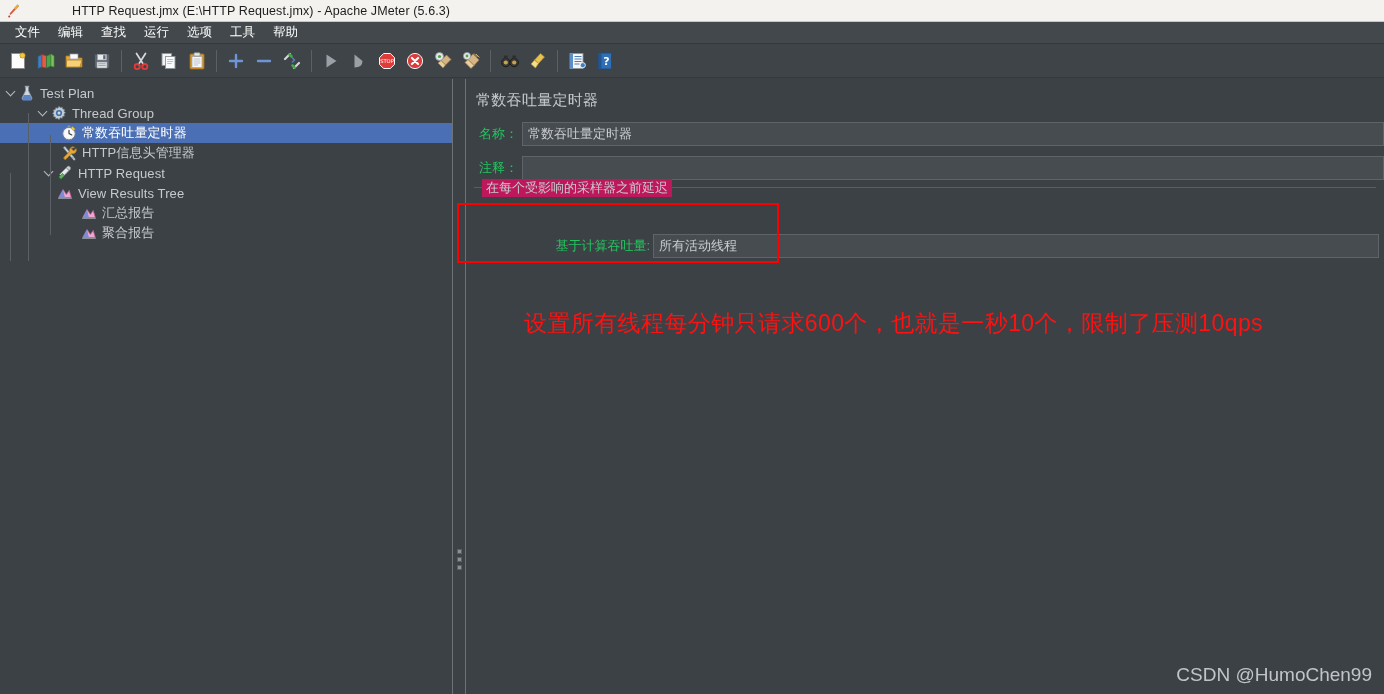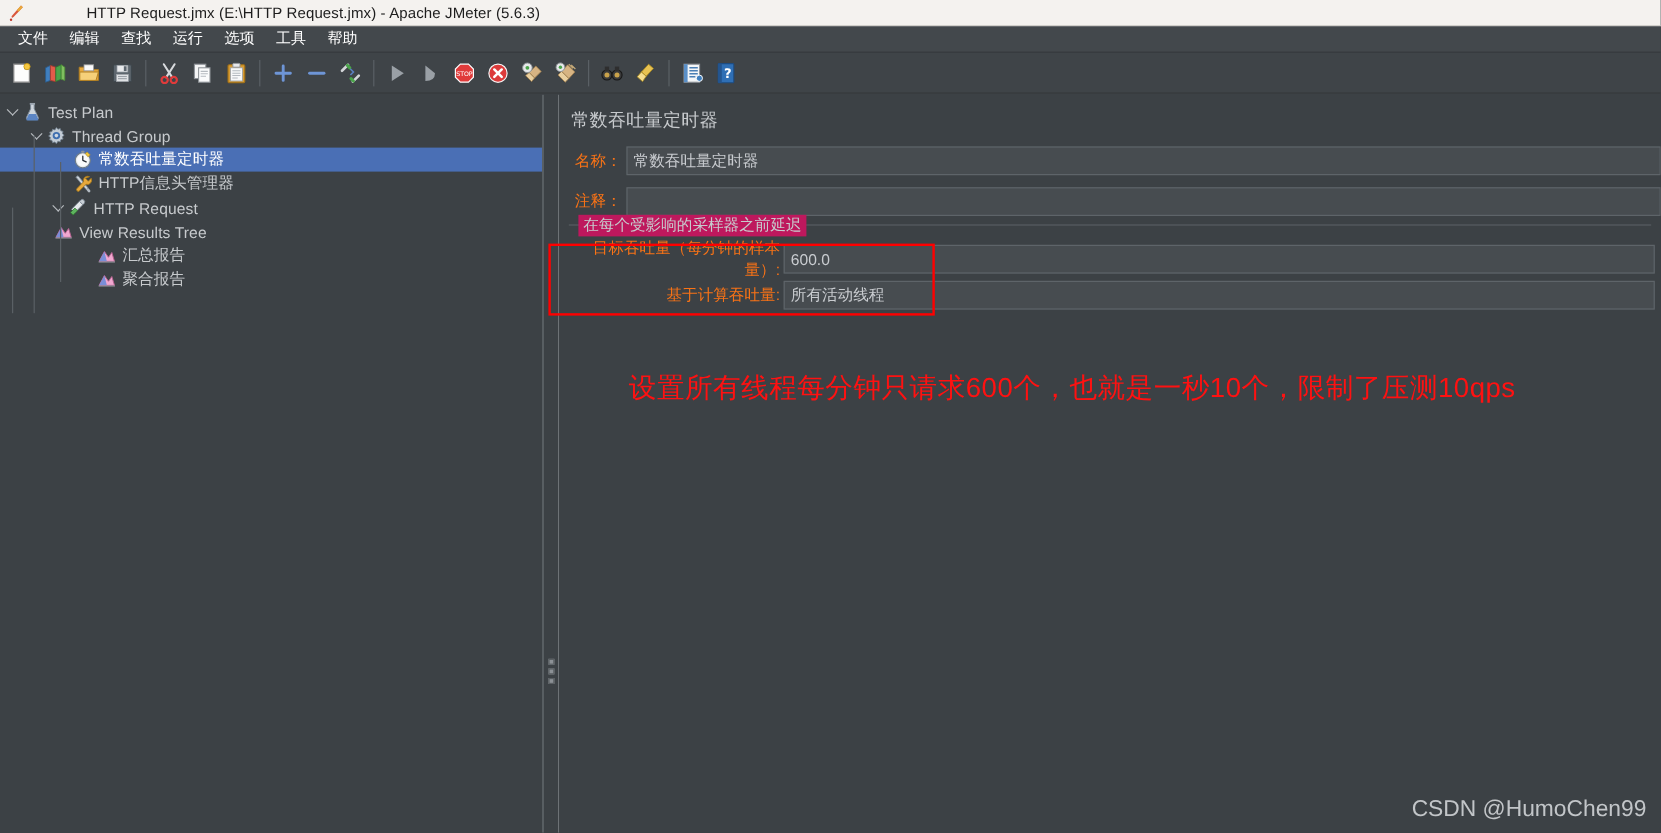--- a/index.html
+++ b/index.html
@@ -159,21 +159,21 @@
     letter-spacing: 0.3px;
   }
   .field-row {
     position: absolute;
     left: 0;
     height: 24px;
     display: flex; align-items: center;
   }
   .field-label {
     font-size: 13px;
-    color: #f97316;
+    color: #22c55e;
     text-align: right;
     flex: none;
   }
   .text-input {
     background: #474c50;
     border: 1px solid #5e6469;
     height: 24px;
     color: #c9ccd0;
     font-size: 13px;
     padding: 0 5px;
@@ -436,21 +436,21 @@
         <span class="tree-icon">
           <svg width="16" height="16" viewBox="0 0 16 16">
             <path d="M6.5 1.5h3v4.2l3.4 7.1a1.3 1.3 0 0 1-1.2 1.9H4.3a1.3 1.3 0 0 1-1.2-1.9L6.5 5.7z" fill="#cfd6dd" stroke="#7d8a96" stroke-width="0.8"></path>
             <path d="M5.1 10h5.8l2 4.1a1 1 0 0 1-0.9 1.4H4a1 1 0 0 1-0.9-1.4z" fill="#5b85c4"></path>
             <rect x="5.8" y="0.8" width="4.4" height="1.4" fill="#9aa4ae"></rect>
           </svg>
         </span>
         <span class="tree-label">Test Plan</span>
       </div>
 
-      <div class="tree-row" style="padding-left:22px;">
+      <div class="tree-row" style="padding-left:22px;margin-left:12px;">
         <span class="tree-toggle">
             <i class="chev"></i>
           </span>
         <span class="tree-icon">
           <svg width="16" height="16" viewBox="0 0 16 16">
             <path d="M8 1.2l1.3 1.5 1.9-.6.5 1.9 1.9.5-.6 1.9 1.5 1.3-1.5 1.3.6 1.9-1.9.5-.5 1.9-1.9-.6L8 14.8l-1.3-1.5-1.9.6-.5-1.9-1.9-.5.6-1.9L1.5 8.3l1.5-1.3-.6-1.9 1.9-.5.5-1.9 1.9.6z" fill="#c3ccd5" stroke="#6c7b89" stroke-width="0.7"></path>
             <circle cx="8" cy="8" r="3.1" fill="#3f6fb0"></circle>
             <circle cx="8" cy="8" r="1.5" fill="#cfd8e2"></circle>
           </svg>
         </span>
@@ -488,21 +488,21 @@
         <span class="tree-icon">
           <svg width="16" height="16" viewBox="0 0 16 16">
             <path d="M10.4 1.6 a2 2 0 0 1 2.8 2.8 l-1.2 1.2 -2.8-2.8z" fill="#c9d0d7" stroke="#7b8691" stroke-width="0.7"></path>
             <path d="M9.2 2.8 L12 5.6 L5.4 12.2 L2.6 9.4z" fill="#e6e9ec" stroke="#7b8691" stroke-width="0.7"></path>
             <path d="M5.4 8.4 L7.6 10.6 L4 14.2 L1.8 12z" fill="#5fb35f" stroke="#2f7a30" stroke-width="0.7"></path>
           </svg>
         </span>
         <span class="tree-label">HTTP Request</span>
       </div>
 
-      <div class="tree-row" style="padding-left:44px;">
+      <div class="tree-row" style="padding-left:56px;">
         <span class="tree-icon">
           <svg width="16" height="16" viewBox="0 0 16 16">
             <path d="M1.6 12.8 L6 4.6 L9.4 9.4 L12.2 5.4 L14.4 12.8z" fill="#f0a8d0" stroke="#b5608f" stroke-width="0.8"></path>
             <path d="M1.6 12.8 L6 4.6 L8 12.8z" fill="#7a8ed8"></path>
             <path d="M1.2 13.4 h13.6" stroke="#9aa0a6" stroke-width="0.9"></path>
           </svg>
         </span>
         <span class="tree-label">View Results Tree</span>
       </div>
 
@@ -554,24 +554,20 @@
 
     <div class="field-row" style="top:77px; left:0; width:918px;">
       <span class="field-label" style="width:44px; margin-left:8px;">注释：</span>
       <span class="text-input" style="width:862px; margin-left:4px;"></span>
     </div>
 
     <div class="groupbox" style="left:8px; top:108px; width:902px; height:90px;">
       <span class="groupbox-title">在每个受影响的采样器之前延迟</span>
     </div>
 
-    <div class="field-row" style="top:125px; left:0; width:918px;">
-      <span class="field-label" style="width:176px; margin-left:8px;">目标吞吐量（每分钟的样本量）:</span>
-      <span class="text-input" style="width:726px; margin-left:3px;">600.0</span>
-    </div>
 
     <div class="field-row" style="top:155px; left:0; width:918px;">
       <span class="field-label" style="width:176px; margin-left:8px;">基于计算吞吐量:</span>
       <span class="text-input" style="width:726px; margin-left:3px;">所有活动线程</span>
     </div>
 
   </div>
 
   <div class="red-box"></div>
 

